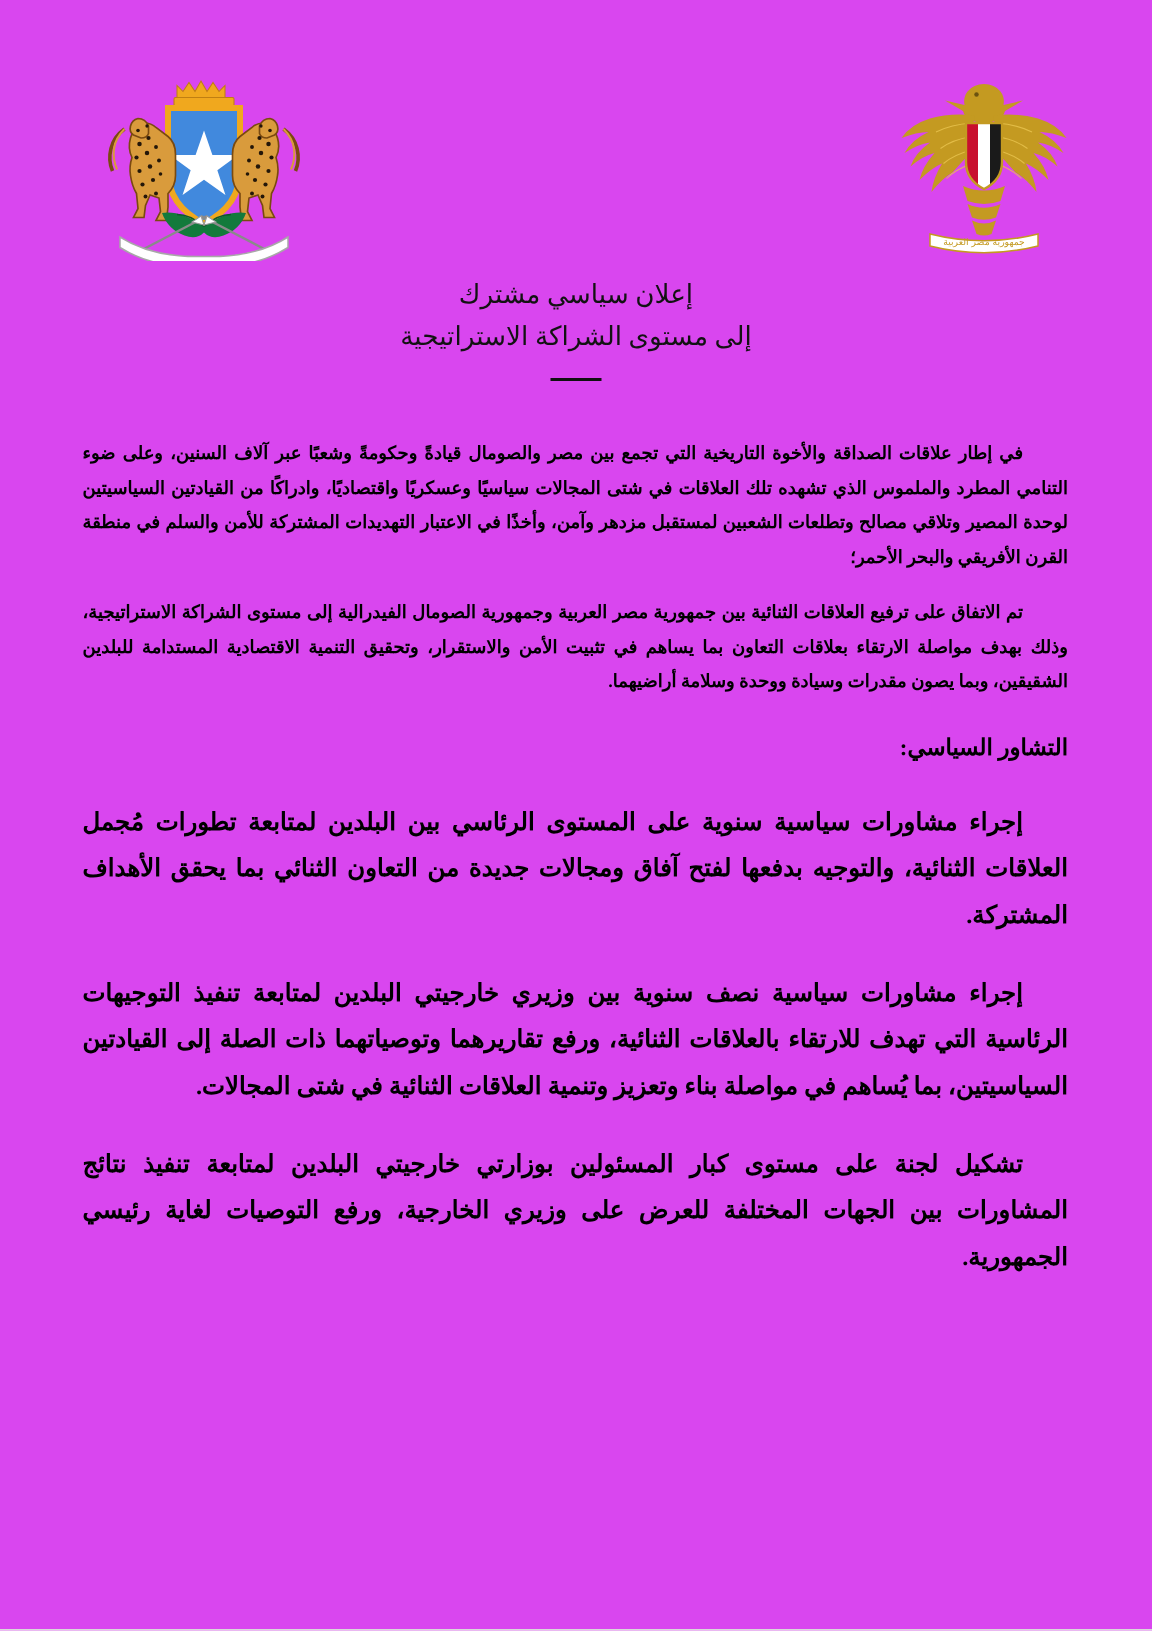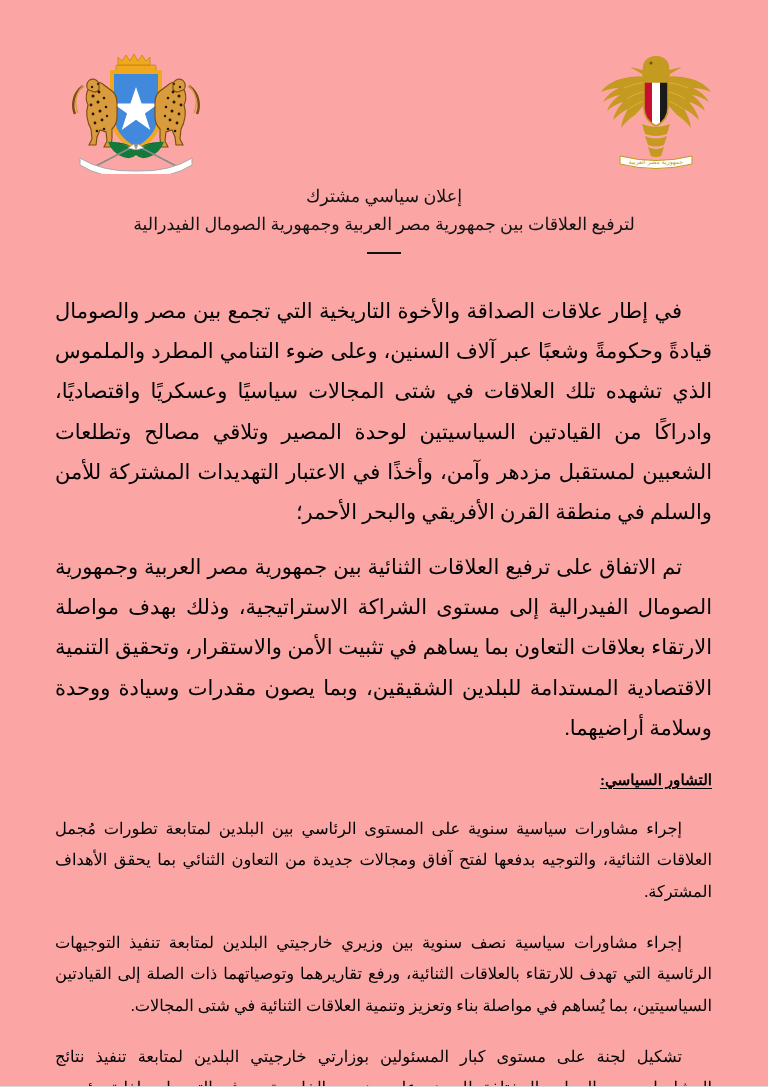--- a/index.html
+++ b/index.html
@@ -10,21 +10,21 @@
   }
   body {
     font-family: "Liberation Serif", "DejaVu Serif", serif;
     color: #000000;
   }
   .page {
     position: relative;
     width: 768px;
     height: 1087px;
     margin: 0 auto;
-    background: #fca5a5;
+    background: #d946ef;
     box-sizing: border-box;
     overflow: hidden;
     border-bottom: 1px solid #d9d9d9;
   }
 
   
   .emblems {
     position: relative;
     height: 180px;
   }
@@ -68,49 +68,48 @@
   .body-wrap {
     margin: 0 auto;
     padding-right: 56px;
     padding-left: 55px;
     box-sizing: border-box;
     width: 768px;
   }
 
   p.para {
     margin: 0 0 0 0;
-    font-size: 21px;
-    font-weight: normal;
+    font-size: 12px;
+    font-weight: bold;
     line-height: 1.92;
     text-align: justify;
     text-justify: inter-word;
     text-indent: 30px;
     color: #000;
   }
   p.para.first { margin-top: 37px; }
   p.para + p.para { margin-top: 14px; }
 
   .section-heading {
     margin-top: 23px;
     font-size: 15.2px;
     font-weight: bold;
     text-align: right;
-    text-decoration: underline;
     text-underline-offset: 3px;
     color: #000;
   }
 
   .measures {
     list-style: none;
     margin: 0;
     padding: 0;
   }
   .measures li {
     font-size: 16.3px;
-    font-weight: normal;
+    font-weight: bold;
     line-height: 1.92;
     text-align: justify;
     text-justify: inter-word;
     text-indent: 30px;
     margin-top: 20px;
     color: #000;
   }
   .measures li:first-child { margin-top: 24px; }
 </style>
 </head>
@@ -238,21 +237,21 @@
         <g>
           <path d="M22 106 q36 9 72 0 l0 8 q-36 9 -72 0 z" fill="#FFFFFF" stroke="#C49A21" stroke-width="1"></path>
           <text x="58" y="113.6" text-anchor="middle" font-size="6.2" font-family="'DejaVu Sans', sans-serif" fill="#C49A21">جمهورية مصر العربية</text>
         </g>
       </svg>
     </div>
   </div>
 
   <div class="title-block">
     <span class="tline">إعلان سياسي مشترك</span>
-    <span class="tline">لترفيع العلاقات بين جمهورية مصر العربية وجمهورية الصومال الفيدرالية</span>
+    <span class="tline">إلى مستوى الشراكة الاستراتيجية</span>
   </div>
   <div class="title-rule"></div>
 
   <div class="body-wrap">
 
     <p class="para first">في إطار علاقات الصداقة والأخوة التاريخية التي تجمع بين مصر والصومال قيادةً وحكومةً وشعبًا عبر آلاف السنين، وعلى ضوء التنامي المطرد والملموس الذي تشهده تلك العلاقات في شتى المجالات سياسيًا وعسكريًا واقتصاديًا، وادراكًا من القيادتين السياسيتين لوحدة المصير وتلاقي مصالح وتطلعات الشعبين لمستقبل مزدهر وآمن، وأخذًا في الاعتبار التهديدات المشتركة للأمن والسلم في منطقة القرن الأفريقي والبحر الأحمر؛</p>
 
     <p class="para">تم الاتفاق على ترفيع العلاقات الثنائية بين جمهورية مصر العربية وجمهورية الصومال الفيدرالية إلى مستوى الشراكة الاستراتيجية، وذلك بهدف مواصلة الارتقاء بعلاقات التعاون بما يساهم في تثبيت الأمن والاستقرار، وتحقيق التنمية الاقتصادية المستدامة للبلدين الشقيقين، وبما يصون مقدرات وسيادة ووحدة وسلامة أراضيهما.</p>
 
 

